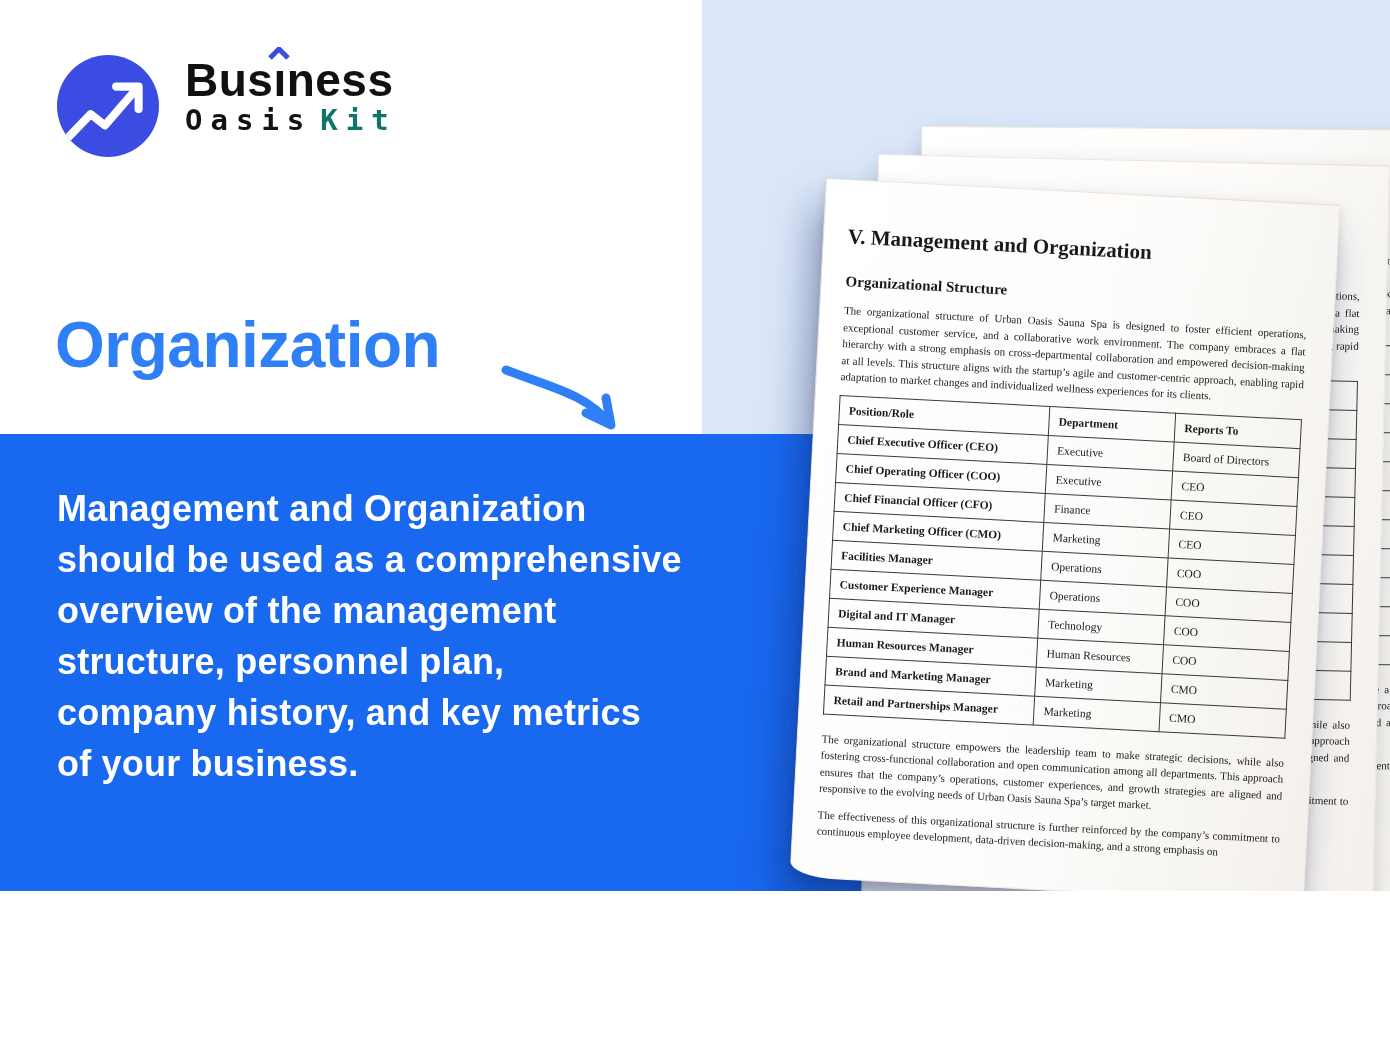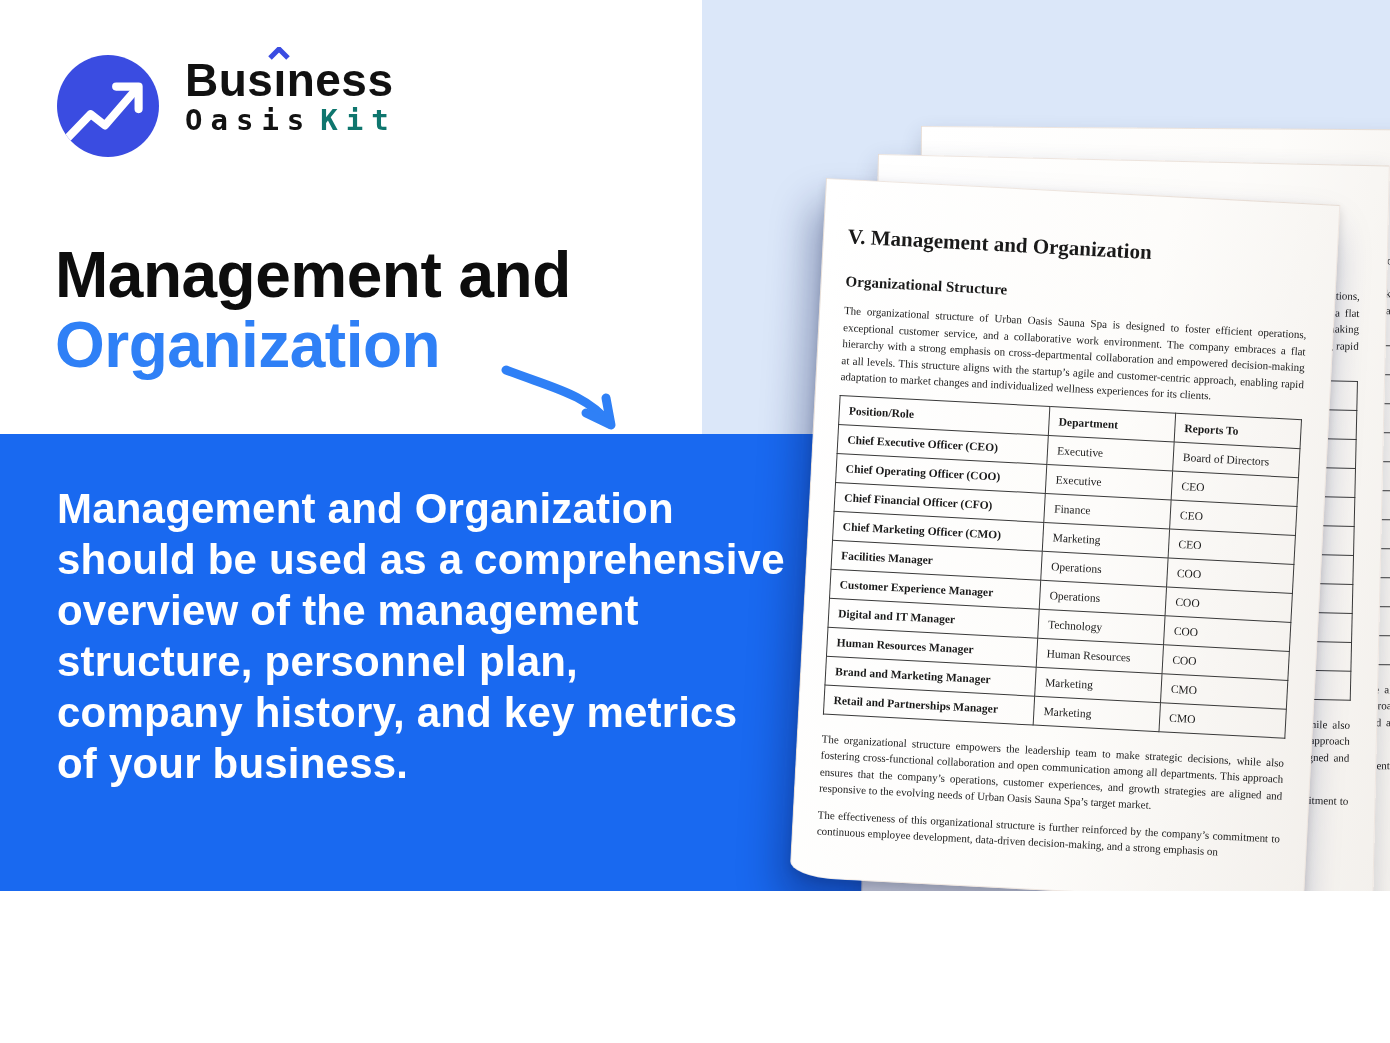--- a/index.html
+++ b/index.html
@@ -36,21 +36,21 @@
   
   .hero-title{
     position:absolute;left:55px;top:240px;z-index:3;margin:0;
     font-size:64px;line-height:70px;font-weight:bold;letter-spacing:-0.5px;color:#0d0d0d;
   }
   .hero-title .accent{color:#2f80f6;margin-top:8px;}
   .curved-arrow{position:absolute;left:498px;top:360px;z-index:3;}
   
   .hero-desc{
     position:absolute;left:57px;top:483px;z-index:3;margin:0;
-    color:#ffffff;font-size:42px;line-height:51px;font-weight:bold;letter-spacing:0.2px;
+    color:#ffffff;font-size:36px;line-height:51px;font-weight:bold;letter-spacing:0.2px;
     white-space:pre-line;
   }
   
   .doc-stack{position:absolute;left:0;top:0;width:1390px;height:1043px;z-index:2;}
   .page{
     position:absolute;background:linear-gradient(100deg,#ffffff 0%,#fdfcfa 55%,#f3f0ec 100%);
     transform-origin:top left;overflow:hidden;
     border:1px solid rgba(190,160,140,0.25);
     box-sizing:border-box;
   }
@@ -111,21 +111,21 @@
       </g>
     </svg>
     <div class="brand-text">
       <div class="wordmark-line1"><span>Bus</span><span class="i-wrap"><svg class="caret-svg" width="22" height="13" viewBox="0 0 22 13">
               <polyline points="2,11 11,2 20,11" fill="none" stroke="#3a4ce1" stroke-width="5" stroke-linecap="butt" stroke-linejoin="miter"></polyline>
             </svg><span>ı</span></span><span>ness</span></div>
       <div class="wordmark-line2"><span>Oasis</span><span class="kit">Kit</span></div>
     </div>
   </header>
 
-  <h1 class="hero-title"><span>Management and</span><br><span class="accent">Organization</span></h1>
+  <h1 class="hero-title"><br><span class="accent">Organization</span></h1>
 
   <svg class="curved-arrow" width="130" height="78" viewBox="0 0 130 78">
     <g fill="none" stroke="#2f80f6" stroke-width="9" stroke-linecap="round" stroke-linejoin="round">
       <path d="M8,10 C55,28 88,34 112,64"></path>
       <polyline points="108,38 113,65 88,53"></polyline>
     </g>
   </svg>
 
   <p class="hero-desc">Management and Organization
 should be used as a comprehensive

